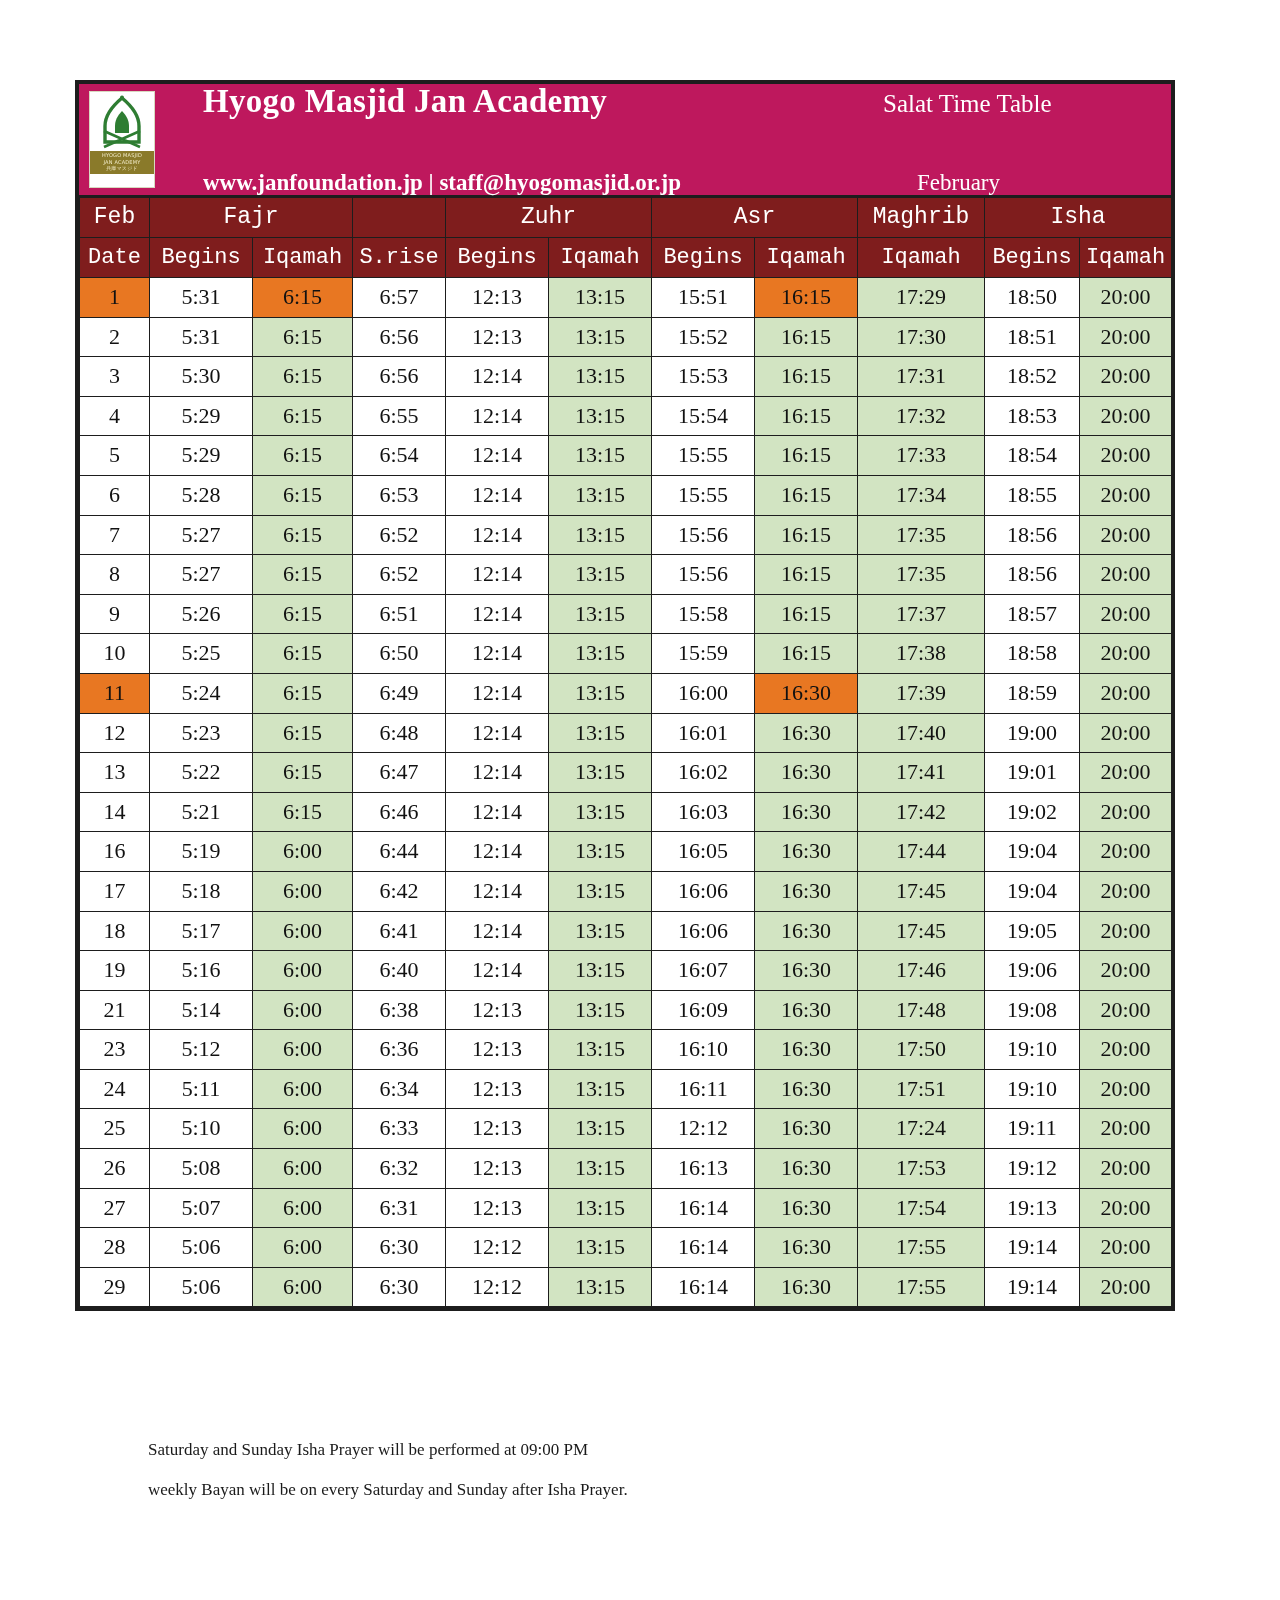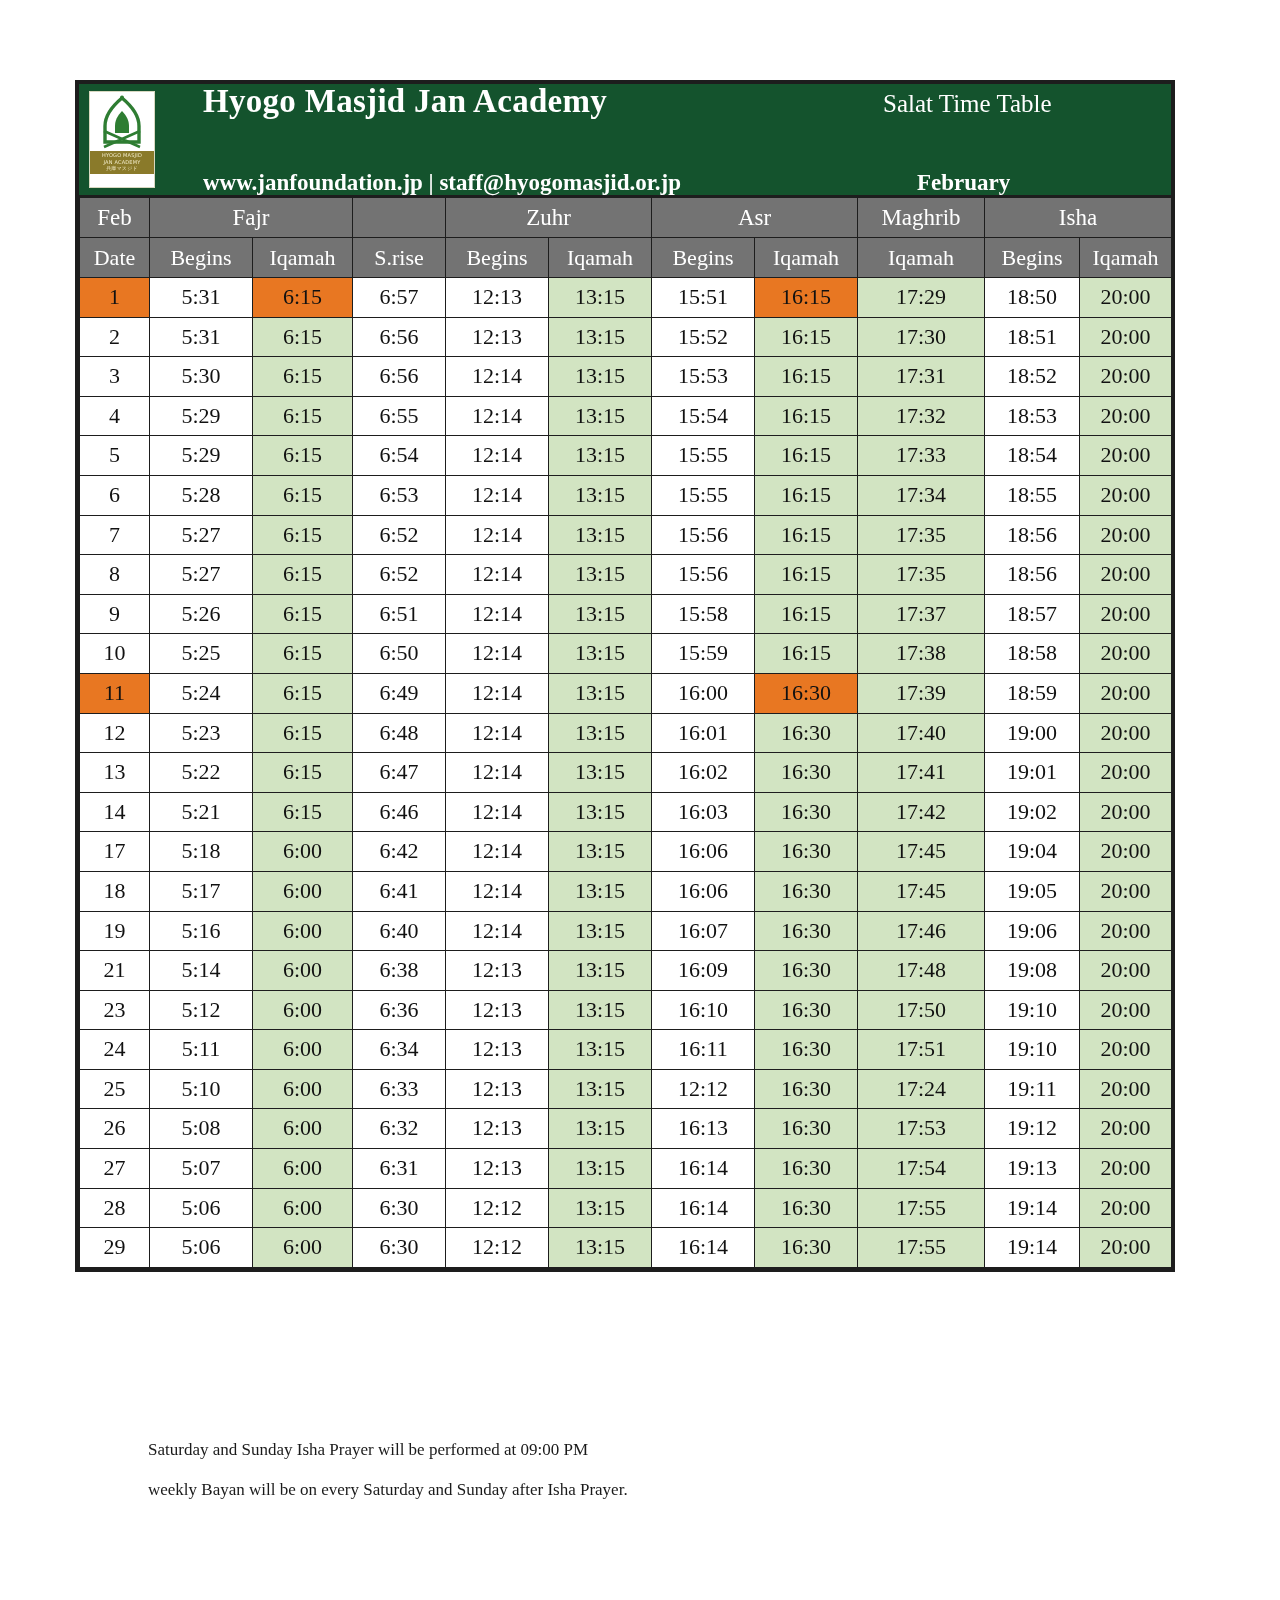--- a/index.html
+++ b/index.html
@@ -26,21 +26,21 @@
     left: 75px;
     top: 80px;
     width: 1100px;
     border: 4px solid #1d1d1d;
     box-sizing: border-box;
     background: #ffffff;
   }
 
   
   .masthead {
-    background: #14532d;
+    background: #be185d;
     display: flex;
     align-items: stretch;
     height: 111px;
     position: relative;
     border-bottom: 2px solid #1d1d1d;
   }
   .logo-box {
     width: 66px;
     margin: 7px 0 7px 10px;
     background: #ffffff;
@@ -105,45 +105,46 @@
   .contact {
     color: #ffffff;
     font-size: 23px;
     font-weight: bold;
     white-space: nowrap;
     width: 680px;
   }
   .month {
     color: #ffffff;
     font-size: 23px;
-    font-weight: bold;
+    font-weight: normal;
     white-space: nowrap;
     padding-left: 34px;
     margin-top: 41px;
   }
 
   
   table.tt {
     border-collapse: collapse;
     width: 100%;
     table-layout: fixed;
   }
   table.tt th, table.tt td {
     border: 1.5px solid #1d1d1d;
     text-align: center;
     padding: 0;
     box-sizing: border-box;
   }
   thead th {
-    background: #737373;
+    background: #7f1d1d;
     color: #ffffff;
     font-size: 23px;
     font-weight: normal;
     height: 39px;
     line-height: 39px;
+    font-family: Liberation Mono, monospace;
   }
   thead tr.sub th {
     font-size: 22px;
     height: 39px;
     line-height: 39px;
   }
   tbody td {
     height: 38.6px;
     line-height: 38.6px;
     font-size: 22px;
@@ -434,20 +435,33 @@
             <td class="">6:46</td>
             <td class="">12:14</td>
             <td class="iqamah">13:15</td>
             <td class="">16:03</td>
             <td class="iqamah">16:30</td>
             <td class="iqamah">17:42</td>
             <td class="">19:02</td>
             <td class="iqamah">20:00</td>
           </tr>
           <tr>
+            <td class="date">16</td>
+            <td class="">5:19</td>
+            <td class="iqamah">6:00</td>
+            <td class="">6:44</td>
+            <td class="">12:14</td>
+            <td class="iqamah">13:15</td>
+            <td class="">16:05</td>
+            <td class="iqamah">16:30</td>
+            <td class="iqamah">17:44</td>
+            <td class="">19:04</td>
+            <td class="iqamah">20:00</td>
+          </tr>
+          <tr>
             <td class="date">17</td>
             <td class="">5:18</td>
             <td class="iqamah">6:00</td>
             <td class="">6:42</td>
             <td class="">12:14</td>
             <td class="iqamah">13:15</td>
             <td class="">16:06</td>
             <td class="iqamah">16:30</td>
             <td class="iqamah">17:45</td>
             <td class="">19:04</td>

